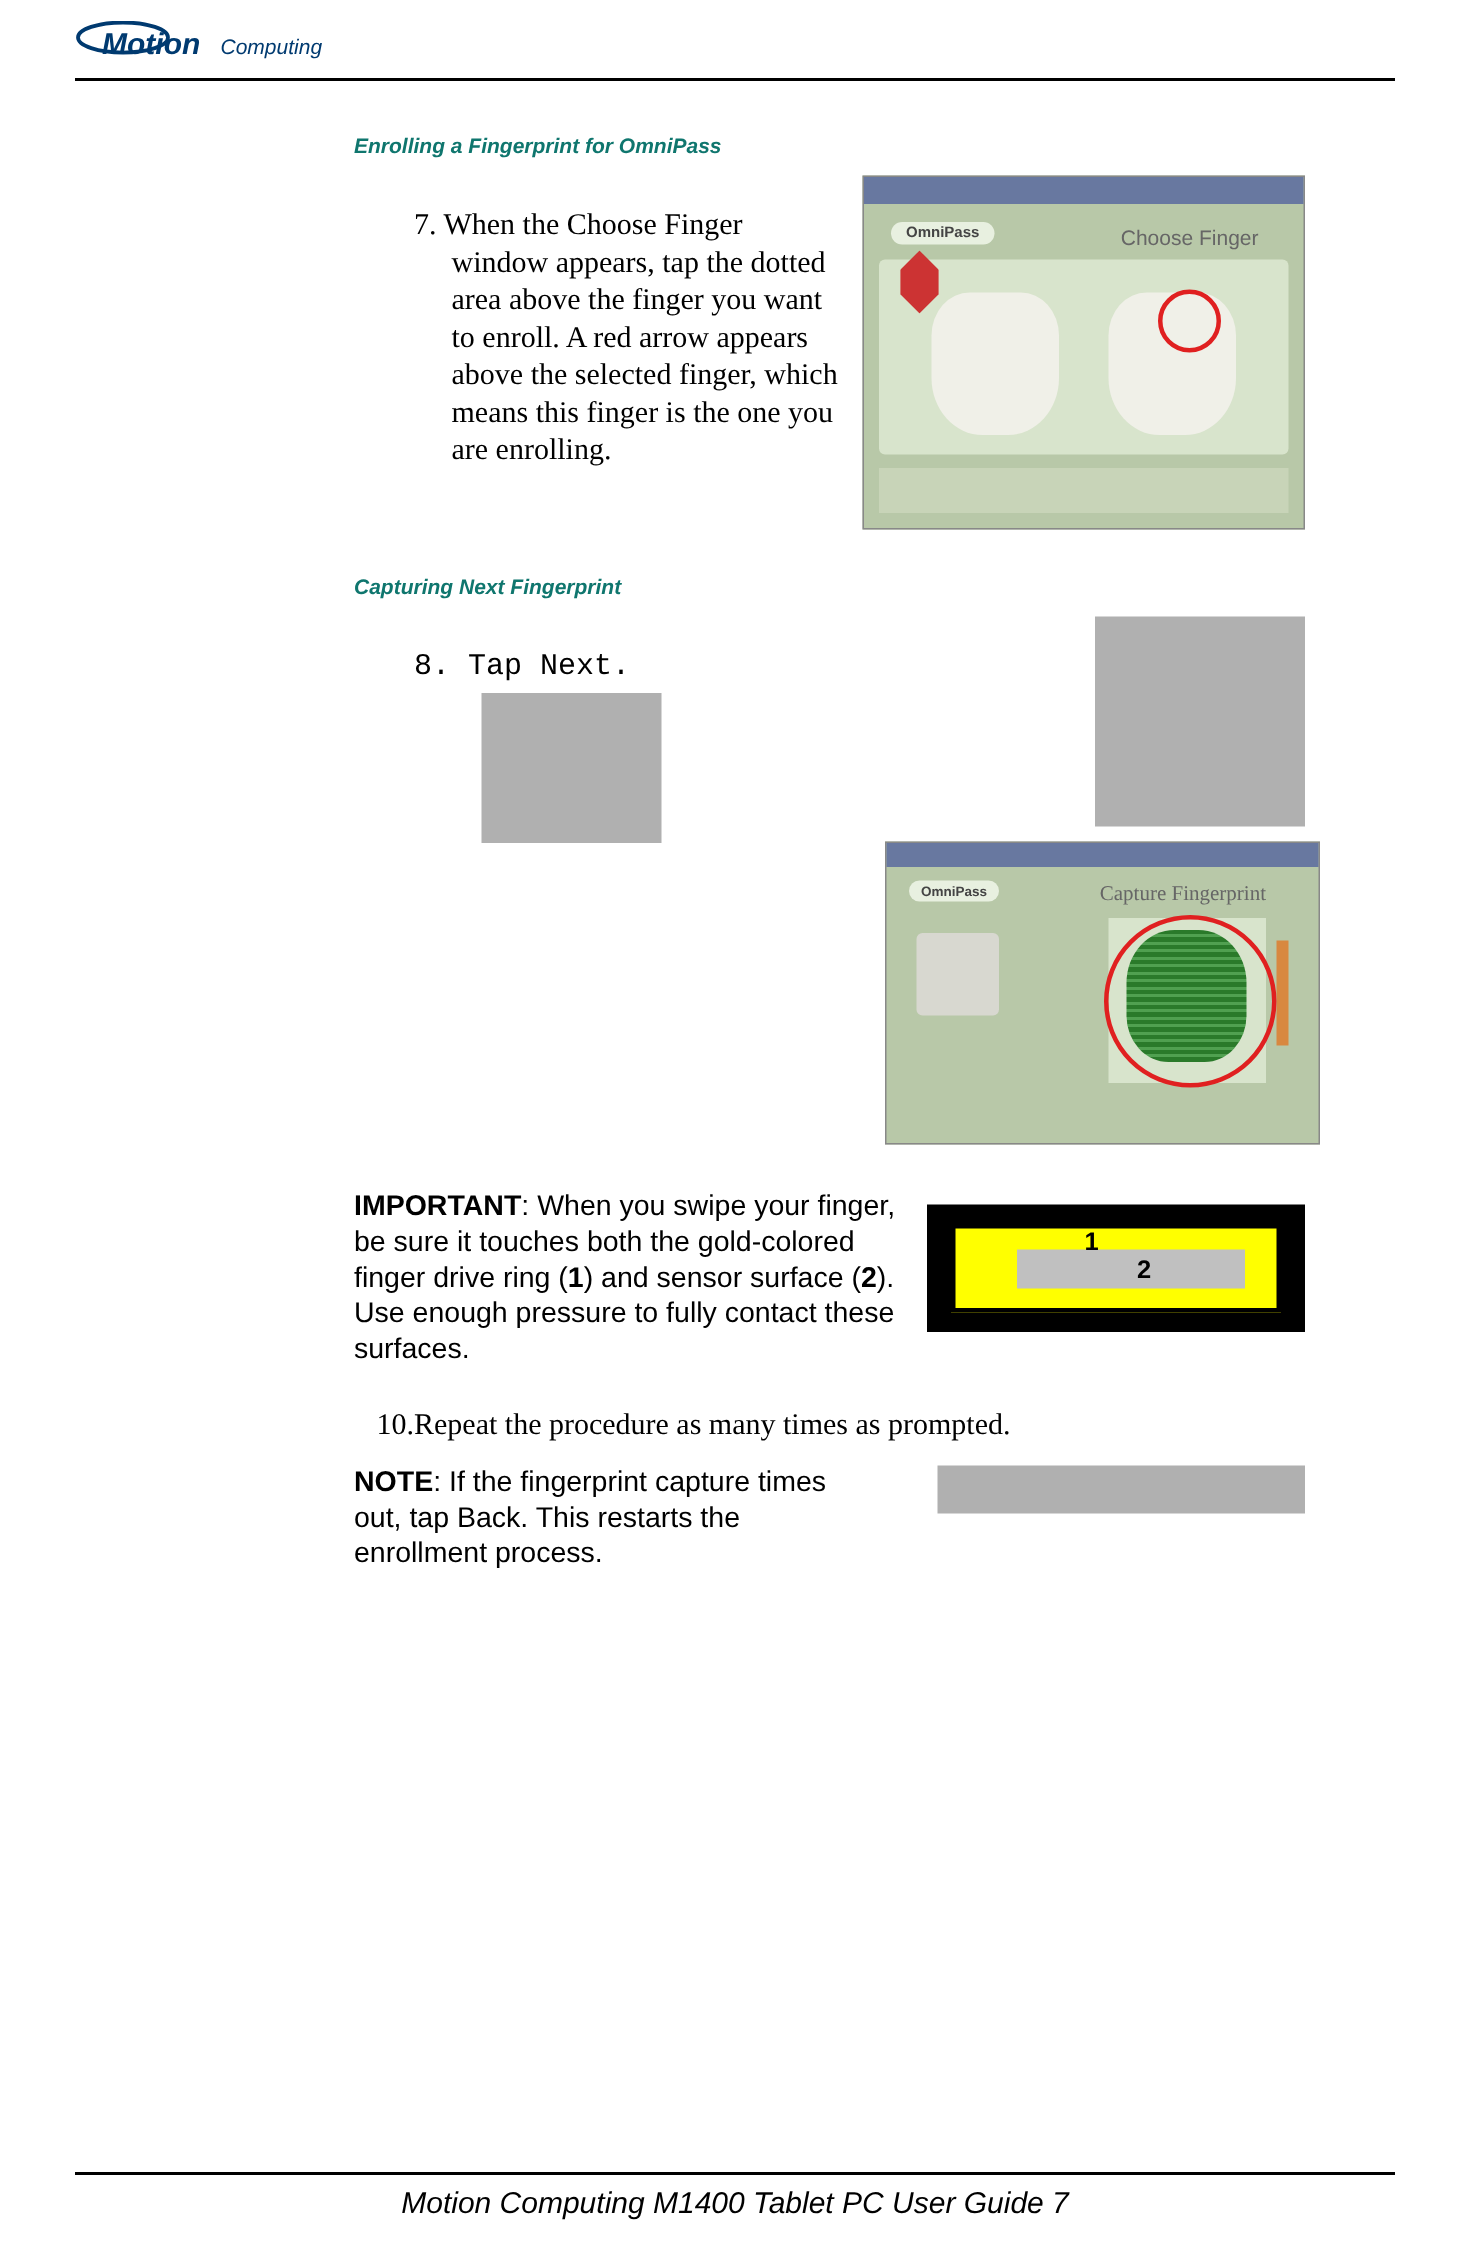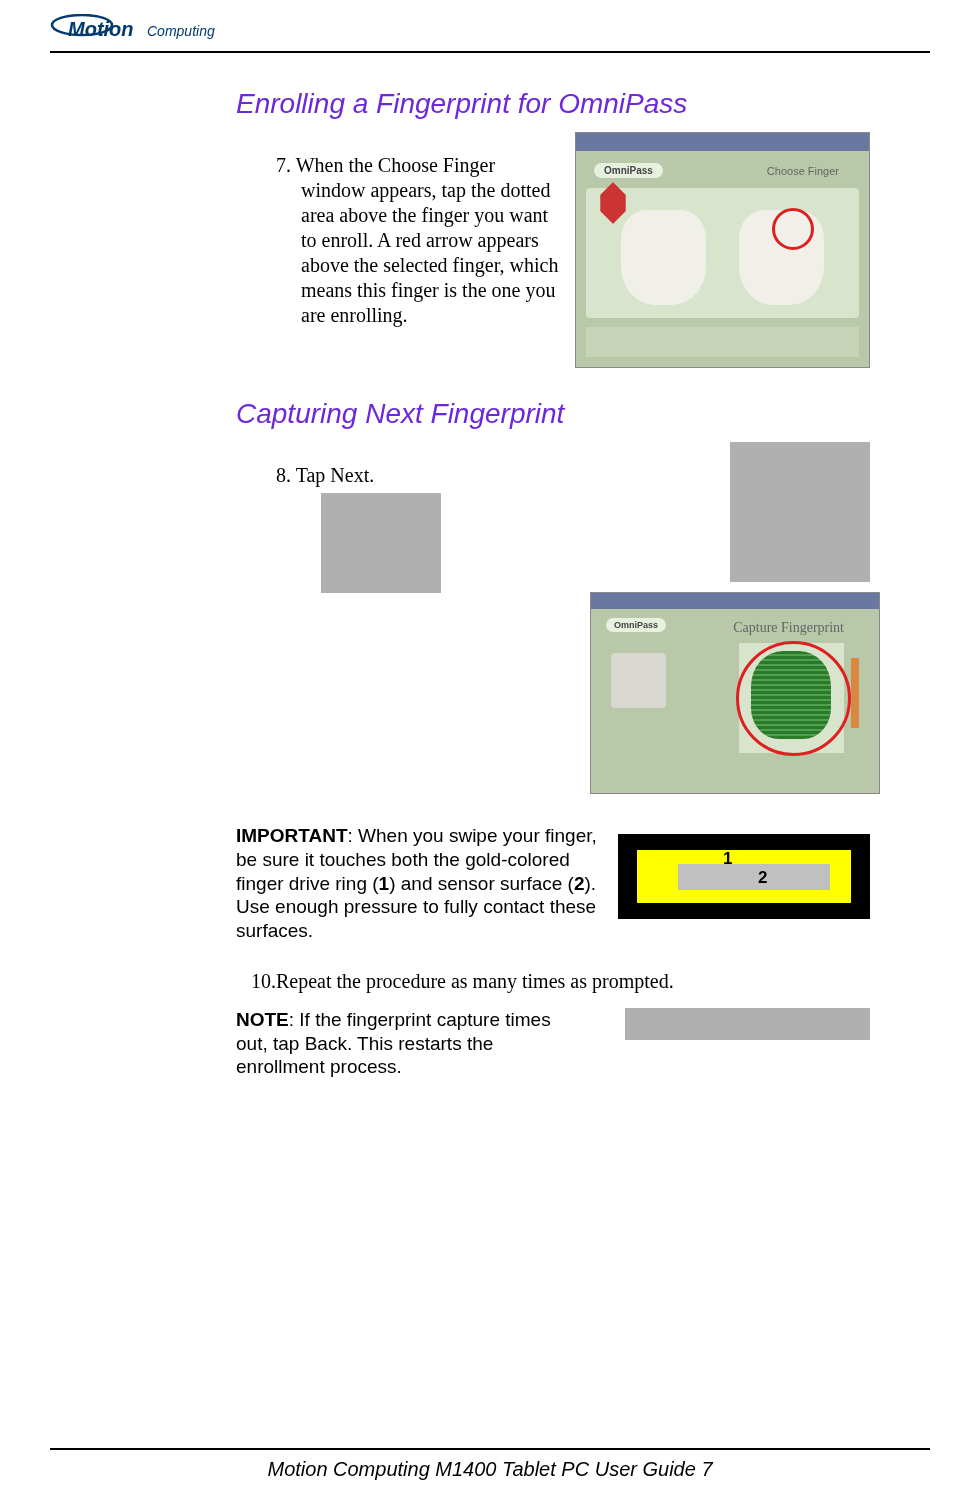--- a/index.html
+++ b/index.html
@@ -27,23 +27,23 @@
       border-top: 2px solid black;
       margin-bottom: 35px;
     }
     .content {
       margin-left: 186px;
       margin-right: 60px;
     }
     .section-heading {
       font-family: Arial, Helvetica, sans-serif;
       font-style: italic;
-      font-weight: normal;
-      font-size: 28px;
-      color: #6d28d9;
+      font-weight: bold;
+      font-size: 14px;
+      color: #0f766e;
       margin-bottom: 12px;
     }
     .step-block {
       display: flex;
       margin-bottom: 30px;
     }
     .step-text-narrow {
       width: 335px;
       font-size: 20px;
       line-height: 1.25;
@@ -78,21 +78,21 @@
       padding: 2px 10px;
       font-size: 10px;
       font-family: Arial;
       font-weight: bold;
       color: #444;
     }
     .screenshot-1 .choose-label {
       position: absolute;
       top: 32px;
       right: 30px;
-      font-size: 11px;
+      font-size: 14px;
       font-family: Arial;
       color: #666;
       margin-left: 44px;
     }
     .screenshot-1 .red-arrow {
       position: absolute;
       top: 55px;
       left: 22px;
       width: 30px;
       height: 30px;
@@ -390,21 +390,21 @@
         <div class="circle-red"></div>
         <div class="bottom-area"></div>
       </div>
     </div>
 
     <div class="section-2">
       <div class="section-heading">Capturing Next Fingerprint</div>
 
       <div class="step-block-2">
         <div class="left-col-2">
-          <div class="indent" style="font-size:20px; line-height:1.25;">
+          <div class="indent" style="font-size:20px; line-height:1.25;font-family:Liberation Mono, monospace;">
             <div class="step-item">
               <span>8. </span><span>Tap Next.</span>
             </div>
           </div>
           <div class="gray-box-small"></div>
         </div>
         <div class="right-col-2">
           <div class="gray-box"></div>
           <div class="screenshot-2">
             <div class="titlebar"></div>

